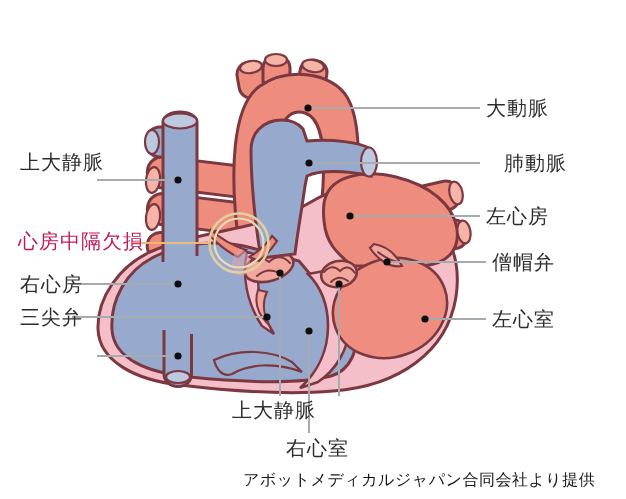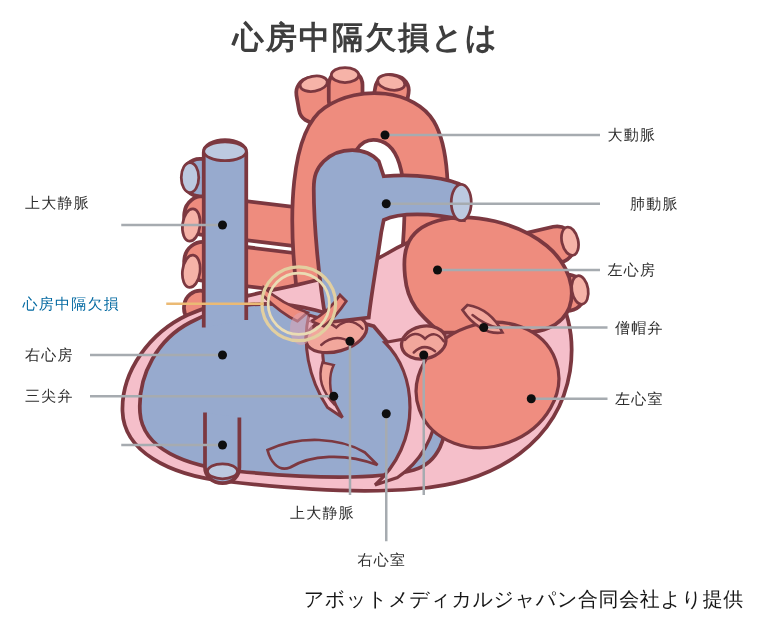--- a/index.html
+++ b/index.html
@@ -1,21 +1,21 @@
 <!DOCTYPE html>
 <html><head>
 <meta charset="utf-8">
 <style>
   html,body{margin:0;padding:0;background:#fff;}
   #stage{position:relative;width:626px;height:499px;background:#fff;overflow:hidden;
          font-family:"DejaVu Sans",sans-serif;}
   #art{position:absolute;left:0;top:0;}
-  .label{position:absolute;height:22px;line-height:22px;font-size:12px;letter-spacing:1px;
+  .label{position:absolute;height:22px;line-height:22px;font-size:20px;letter-spacing:1px;
          color:#2d2d2d;white-space:nowrap;z-index:5;}
-  .label.accent{color:#0369a1;}
+  .label.accent{color:#be185d;font-family:Liberation Mono, monospace;}
   #title{position:absolute;left:186px;top:13px;font-size:25px;font-weight:bold;
          letter-spacing:1.5px;color:#3e3e3e;white-space:nowrap;z-index:5;}
   #credit{position:absolute;left:243px;top:470px;font-size:16px;letter-spacing:0.5px;
           color:#161616;white-space:nowrap;z-index:5;}
   
   .salmon{fill:#ee8c7e;stroke:#7c3840;stroke-width:3;}
   .salmonLight{fill:#f6b3a8;stroke:#7c3840;stroke-width:2.2;}
   .blue{fill:#97aace;stroke:#7c3840;stroke-width:3;}
   .blueLight{fill:#bcc9e0;stroke:#7c3840;stroke-width:2.2;}
   .pink{fill:#f5bfca;stroke:#7c3840;stroke-width:3;}
@@ -155,21 +155,20 @@
       <circle class="dot" cx="309" cy="163" r="3.6"></circle>
       <circle class="dot" cx="350" cy="216" r="3.6"></circle>
       <circle class="dot" cx="387" cy="262" r="3.6"></circle>
       <circle class="dot" cx="425" cy="319" r="3.6"></circle>
       <circle class="dot" cx="280" cy="273" r="3.6"></circle>
       <circle class="dot" cx="339" cy="284" r="3.6"></circle>
       <circle class="dot" cx="309" cy="331" r="3.6"></circle>
     </g>
   </svg>
 
-  <div id="title">心房中隔欠損とは</div>
 
   <div class="label" style="left:20px;top:151px">上大静脈</div>
   <div class="label accent" style="left:18px;top:232px">心房中隔欠損</div>
   <div class="label" style="left:20px;top:273px">右心房</div>
   <div class="label" style="left:20px;top:306px">三尖弁</div>
   <div class="label" style="left:486px;top:97px">大動脈</div>
   <div class="label" style="left:504px;top:152px">肺動脈</div>
   <div class="label" style="left:486px;top:205px">左心房</div>
   <div class="label" style="left:492px;top:251px">僧帽弁</div>
   <div class="label" style="left:492px;top:308px">左心室</div>

